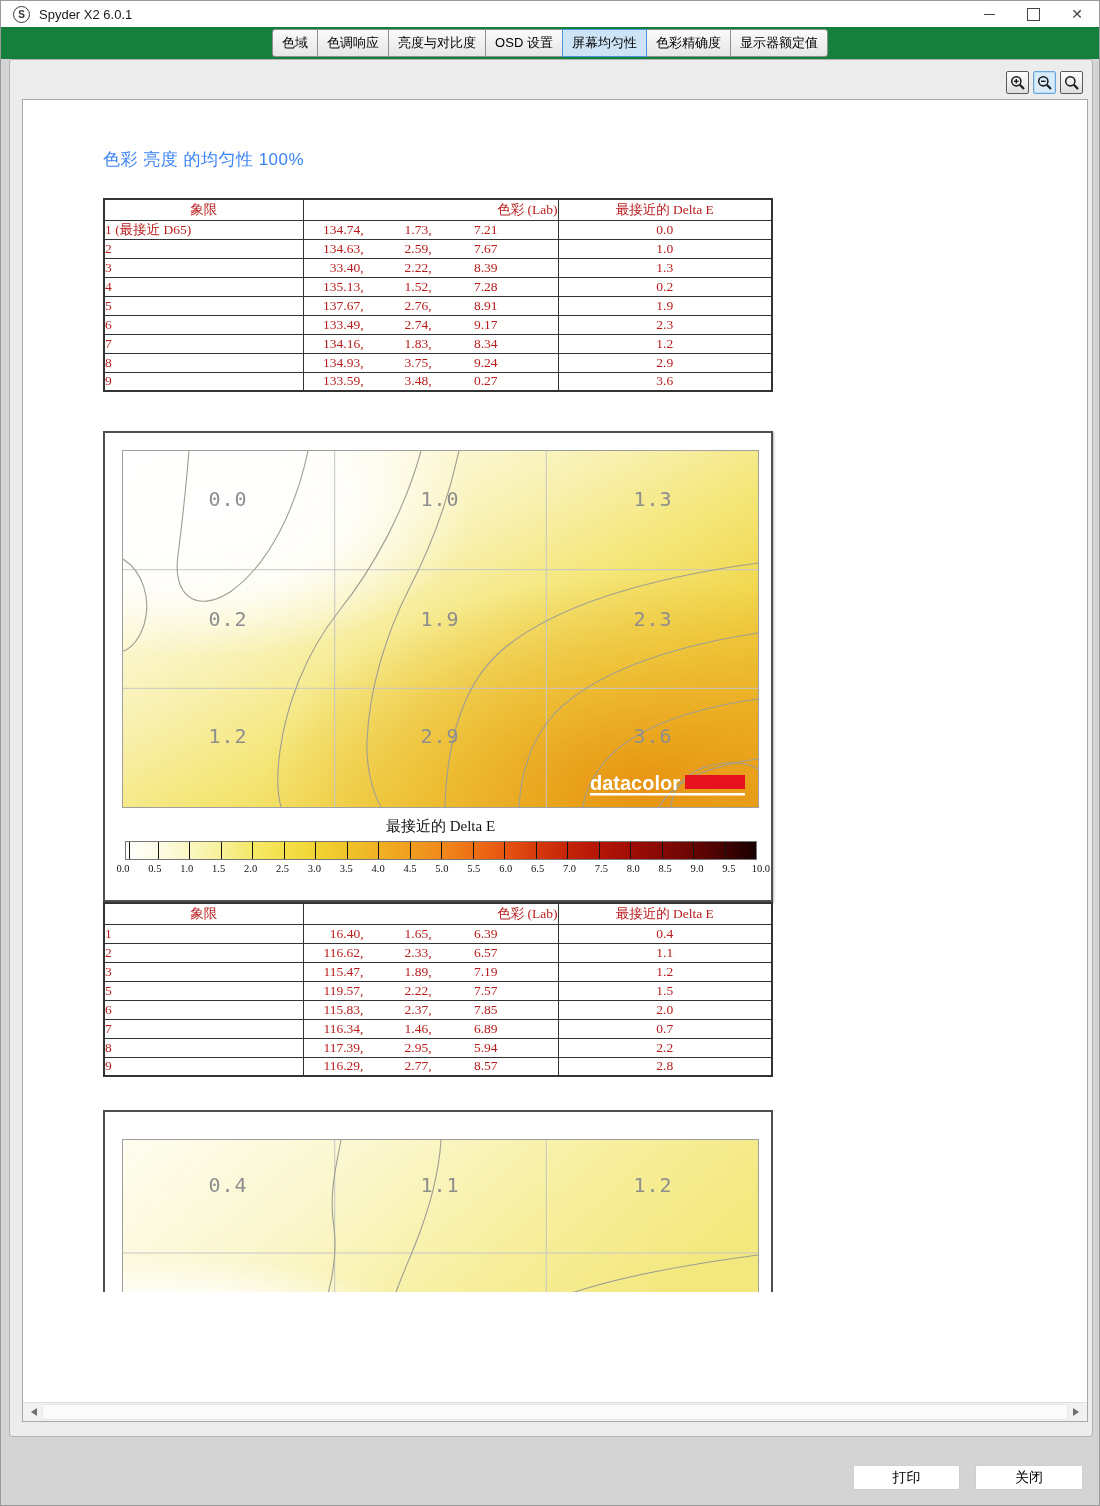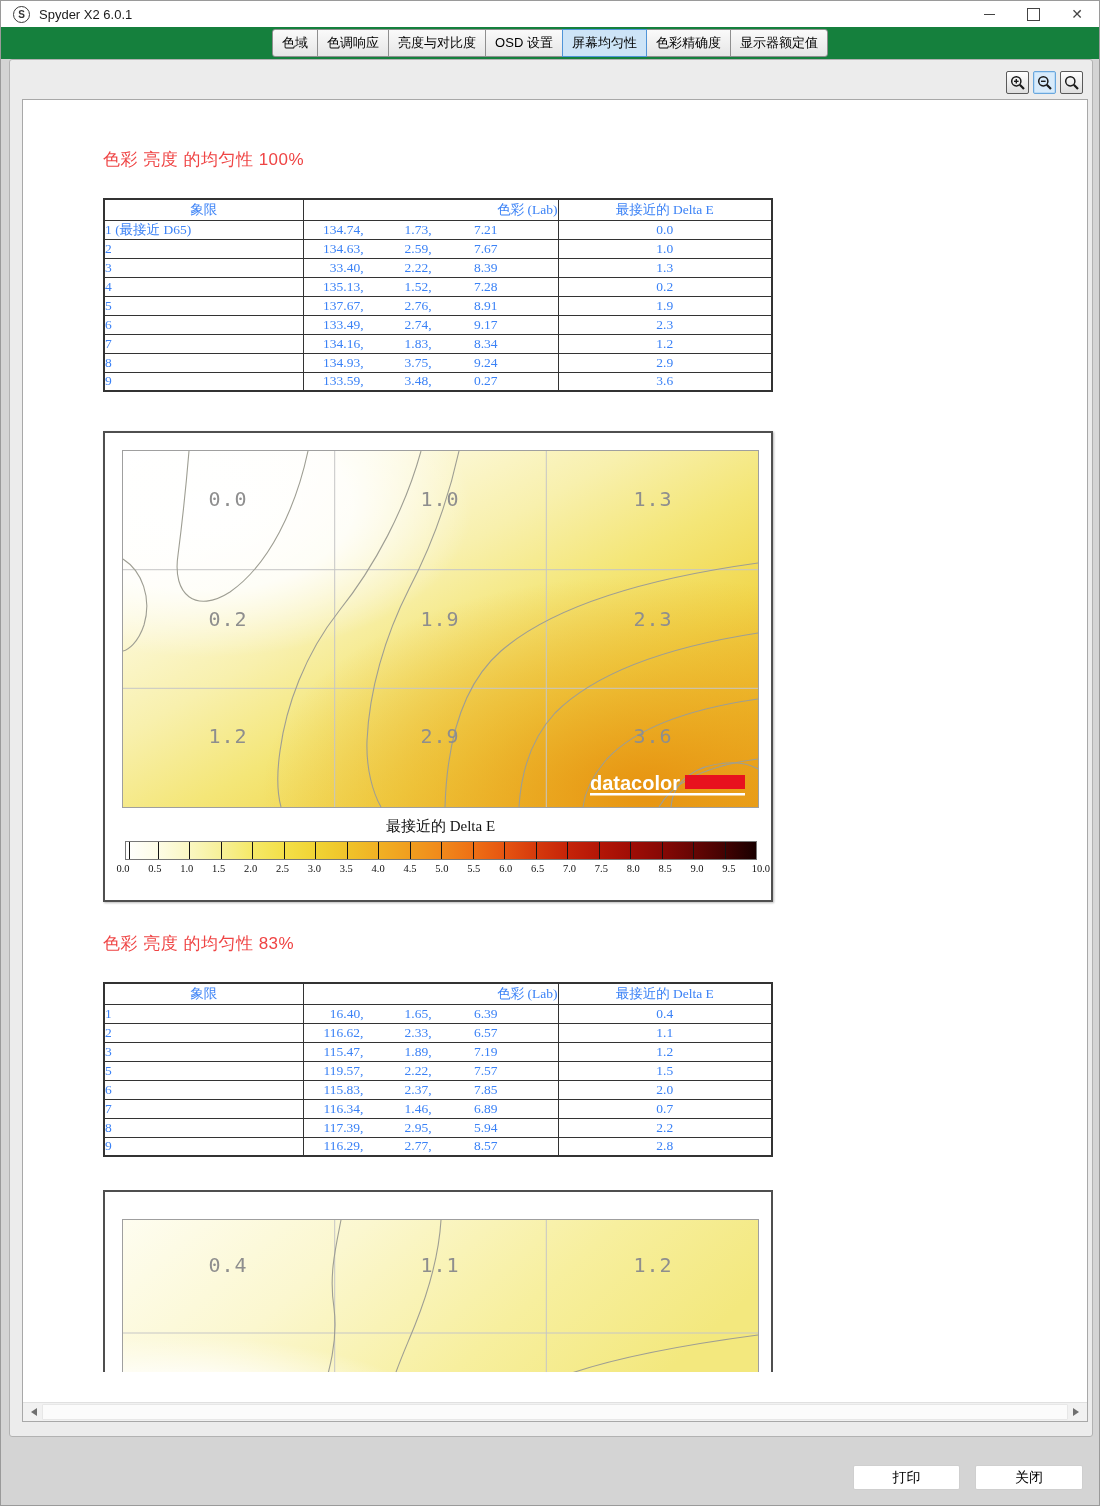--- a/index.html
+++ b/index.html
@@ -32,26 +32,26 @@
            background:#ececec; border:1px solid #b2b2b2; border-radius:3px; }
   .zoom-tools { position:absolute; top:11px; right:9px; display:flex; gap:4px; }
   .zbtn { width:23px; height:23px; border:1px solid #5a5a5a; background:linear-gradient(#ffffff,#dedede);
           border-radius:2px; display:flex; align-items:center; justify-content:center; cursor:pointer; padding:0; }
   .zbtn.active { background:#d8ebfb; border-color:#6aa7dd; box-shadow:inset 0 0 0 1px #bcdcf6; }
 
   .content { position:absolute; left:12px; top:39px; width:1066px; height:1323px;
              background:#ffffff; border:1px solid #a8a8a8; overflow:hidden; }
   .inner { padding:48px 0 0 80px; }
 
-  h2.rep { margin:0; font-size:17px; font-weight:400; color:#ef4444; letter-spacing:.5px; }
+  h2.rep { margin:0; font-size:17px; font-weight:400; color:#3b82f6; letter-spacing:.5px; }
   h2.rep + * { margin-top:27px; }
 
   
   table.rep { border-collapse:collapse; width:670px; table-layout:fixed;
-              font-family:"Liberation Serif","DejaVu Serif",serif; font-size:13.5px; color:#3b82f6;
+              font-family:"Liberation Serif","DejaVu Serif",serif; font-size:13.5px; color:#b91c1c;
               border:2px solid #333; background:#fff; }
   table.rep th, table.rep td { border:1px solid #333; height:19px; padding:0; overflow:hidden; white-space:nowrap; }
   table.rep th { font-weight:400; text-align:center; height:21px; }
   table.rep th:nth-child(1){ width:199px; } table.rep th:nth-child(2){ width:255px;text-align:right; } table.rep th:nth-child(3){ width:214px; }
   td.quad { padding-left:8px; text-align:left; }
   td.lab  { padding-left:10px; }
   td.lab .lv { display:inline-block; text-align:right; }
   td.lab .lv:nth-child(1){ width:60px; } td.lab .lv:nth-child(2){ width:68px; } td.lab .lv:nth-child(3){ width:66px; }
   td.de { text-align:center; }
 
@@ -305,21 +305,20 @@
               <span>7.0</span>
               <span>7.5</span>
               <span>8.0</span>
               <span>8.5</span>
               <span>9.0</span>
               <span>9.5</span>
               <span>10.0</span>
             </div>
         </div>
 
-        <h2 class="rep" style="margin-top:30px">色彩 亮度 的均匀性 83%</h2>
 
         <table class="rep">
             <thead>
               <tr>
                 <th>象限</th>
                 <th>色彩 (Lab)</th>
                 <th>最接近的 Delta E</th>
               </tr>
             </thead>
             <tbody>

